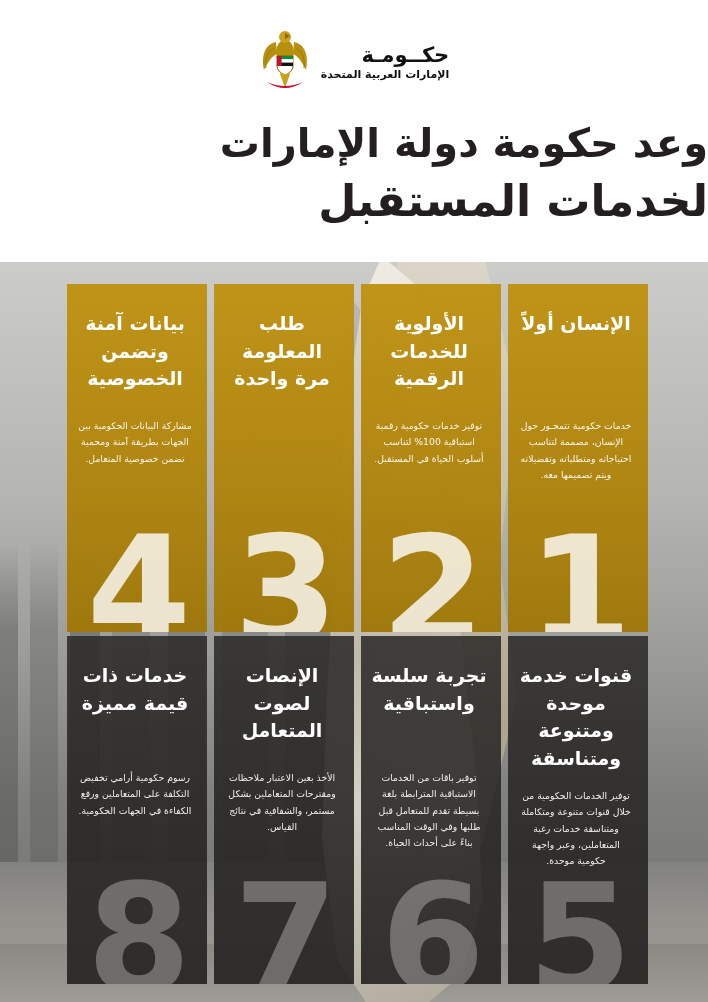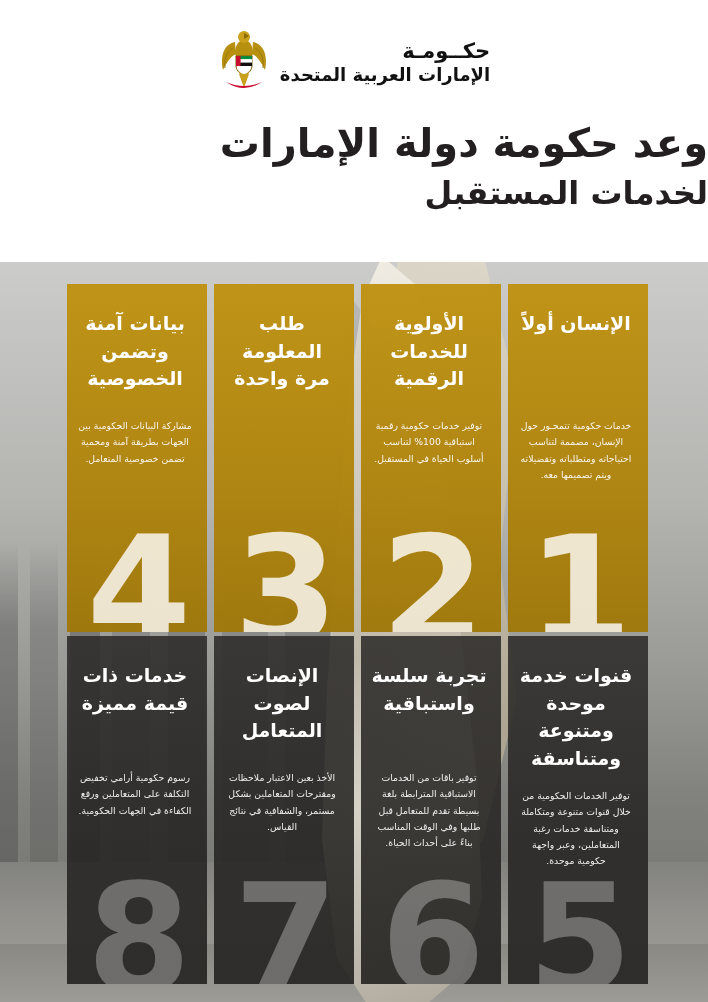--- a/index.html
+++ b/index.html
@@ -43,37 +43,37 @@
     line-height: 1.15;
     color: #1a1a1a;
   }
   .gov-text .line1 {
     font-size: 21px;
     font-weight: bold;
     letter-spacing: 1px;
     color: #111;
   }
   .gov-text .line2 {
-    font-size: 18px;
+    font-size: 11px;
     font-weight: bold;
     color: #111;
     margin-top: 2px;
   }
 
   .headline {
     position: absolute;
     top: 118px; left: 0;
     width: 708px;
     color: #231f20;
     font-weight: bold;
     line-height: 1.28;
     letter-spacing: 0px;
   }
   .headline .h-l1 { font-size: 40px; display:block; }
-  .headline .h-l2 { font-size: 32px; display:block; margin-top: 4px; }
+  .headline .h-l2 { font-size: 44px; display:block; margin-top: 4px; }
 
   
   .photo {
     position: absolute;
     top: 262px; left: 0;
     width: 708px; height: 740px;
     overflow: hidden;
     background: #8e8e8e;
   }
   .photo .sky {

